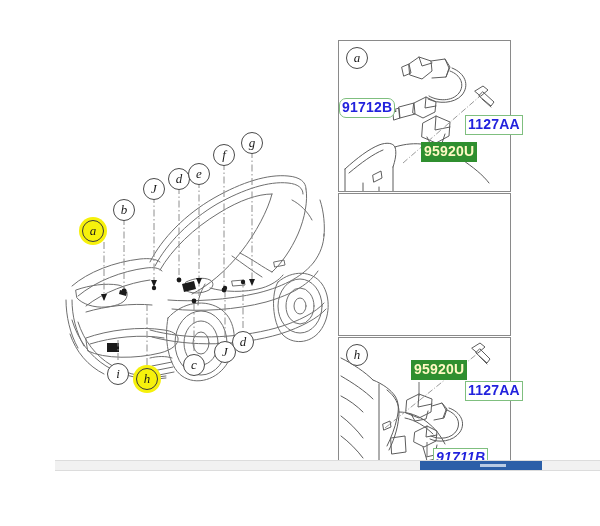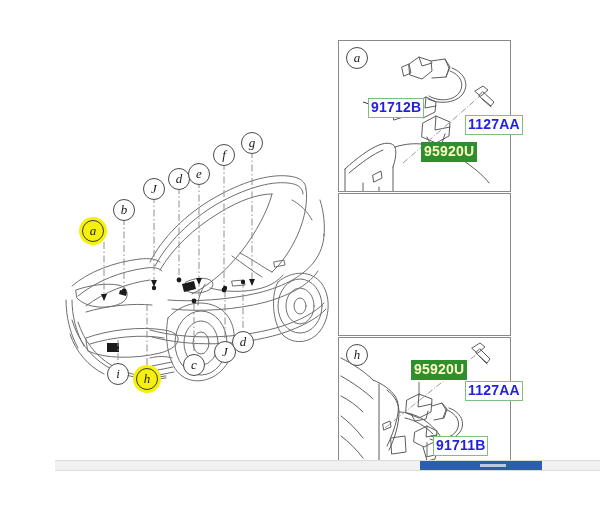--- a/index.html
+++ b/index.html
@@ -232,21 +232,21 @@
         <path d="M64,122 L140,56"></path>
       </g>
       <g stroke="#3a3a3a" stroke-width="1" fill="none">
         <path d="M24,61 L52,70"></path>
       </g>
       <g fill="#1b1b1b" stroke="none">
         <path d="M50,67 l8,3 l-8,4 z"></path>
       </g>
     </svg>
 
-    <div class="tag blue" style="left:29px; top:57px;">91712B</div>
+    <div class="tag blue" style="left:0; top:57px;border-radius:7px;">91712B</div>
     <div class="tag blue" style="left:126px; top:74px;">1127AA</div>
     <div class="tag green" style="left:82px; top:101px;"><span>95920U</span></div>
   </div>
 
   <div class="panel" style="left:338px; top:193px; width:173px; height:143px;">
     
   </div>
 
   <div class="panel" style="left:338px; top:337px; width:173px; height:125px;">
     <div class="panel-letter">h</div>
@@ -291,21 +291,21 @@
         <path d="M46,90 L138,16"></path>
       </g>
       <g stroke="#6a6a6a" stroke-width="1" fill="none">
         <path d="M80,44 L80,58"></path>
         <path d="M88,104 L88,118"></path>
       </g>
     </svg>
 
     <div class="tag green" style="left:72px; top:22px;"><span>95920U</span></div>
     <div class="tag blue" style="left:126px; top:43px;">1127AA</div>
-    <div class="tag blue" style="left:94px; top:98px;">91711B</div>
+    <div class="tag blue" style="left:94px; top:110px;font-style:italic;">91711B</div>
   </div>
 
   <div id="hscroll">
     <div class="thumb">
       <div class="grip"></div>
     </div>
   </div>
 
 </div>
 

